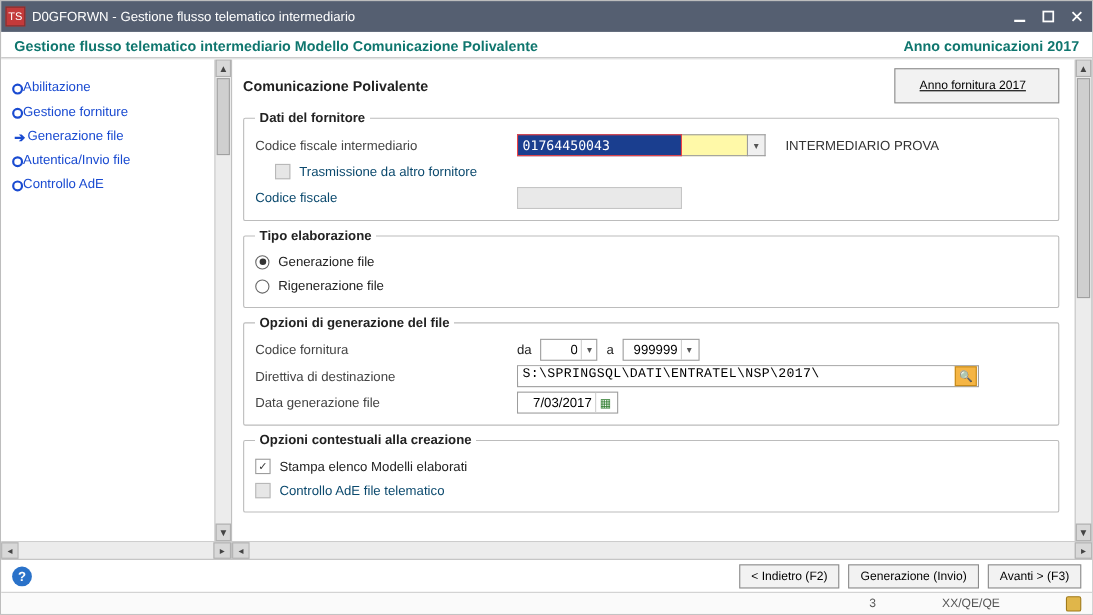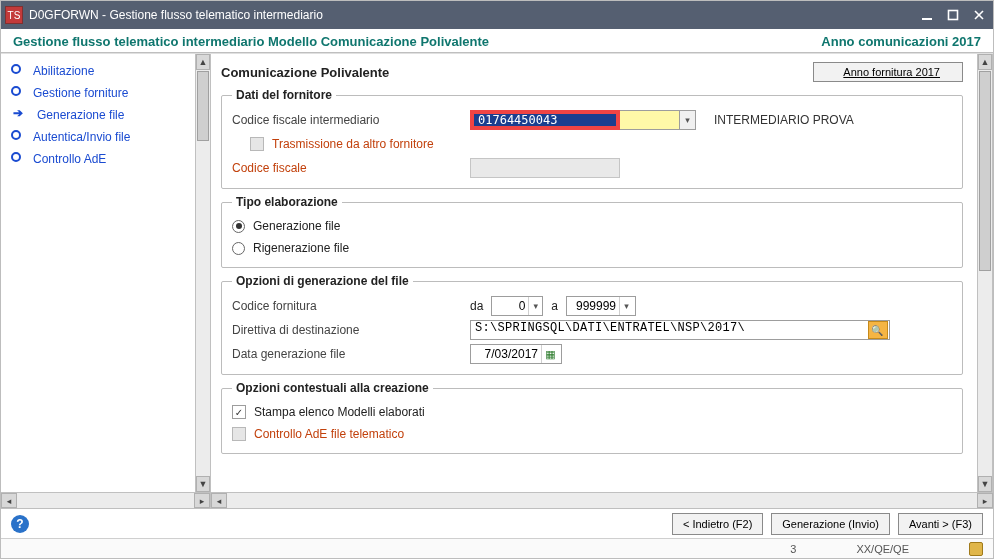--- a/index.html
+++ b/index.html
@@ -60,21 +60,21 @@
     display:flex;flex-direction:column;
   }
   .sc-btn{height:16px;background:#d8d8d8;border:1px solid #b0b0b0;display:flex;align-items:center;justify-content:center;font-size:9px;color:#444;}
   .sc-track{flex:1;background:#ececec;}
   .sc-thumb{background:#cfcfcf;border:1px solid #a0a0a0;height:70px;margin:1px;}
 
   .nav-inner{
     flex:1;background:#fff;padding:10px 6px 6px 10px;
   }
   .nav-item{
-    display:flex;align-items:flex-start;gap:12px;height:22px;
+    display:flex;align-items:flex-end;gap:0;height:22px;
     color:#1a4bd1;cursor:pointer;
   }
   .nav-bullet{
     width:10px;height:10px;border-radius:50%;
     border:2px solid #1a4bd1;background:#fff;flex-shrink:0;
   }
   .nav-arrow{
     width:14px;height:10px;flex-shrink:0;
     display:flex;align-items:center;justify-content:center;
     color:#1a4bd1;font-size:12px;font-weight:bold;
@@ -87,37 +87,37 @@
   }
 
   
   .right-pane{flex:1;display:flex;flex-direction:column;overflow:hidden;}
   .right-inner{
     flex:1;padding:8px 14px 4px 10px;position:relative;
   }
   .panel-header-row{display:flex;align-items:center;}
   .panel-title{font-weight:bold;flex:1;font-size:13px;}
   .year-btn{
-    height:20px;border:1px solid #8a8a8a;background:#f2f2f2;
+    height:32px;border:1px solid #8a8a8a;background:#f2f2f2;
     padding:1px 22px;font-size:11px;cursor:pointer;text-decoration:underline;
-    min-width:150px;text-align:right;
+    min-width:150px;text-align:left;
   }
 
   fieldset{
     border:1px solid #bcbcbc;border-radius:2px;
     margin:6px 0 4px 0;padding:6px 10px 8px 10px;
   }
   legend{font-weight:bold;padding:0 4px;font-size:12px;}
   .form-row{display:flex;align-items:center;height:24px;gap:8px;}
   .form-label{width:230px;color:#444;}
-  .form-label.disabled{color:#c2410c;}
+  .form-label.disabled{color:#0c4a6e;}
   .cf-input{
     width:150px;height:20px;
     background:#1a3e8f;color:#fff;
-    border:4px solid #ef4444;padding:1px 4px;
+    border:1px solid #ef4444;padding:1px 4px;
     font-family:monospace;font-size:12px;
   }
   .cf-extra{
     width:60px;height:20px;background:#fff9a8;border:1px solid #9d9d9d;border-left:none;
   }
   .dd-btn{
     width:16px;height:20px;border:1px solid #9d9d9d;border-left:none;
     background:#f0f0f0;font-size:9px;display:flex;align-items:center;justify-content:center;color:#555;
   }
   .assoc-name{margin-left:10px;color:#333;}

